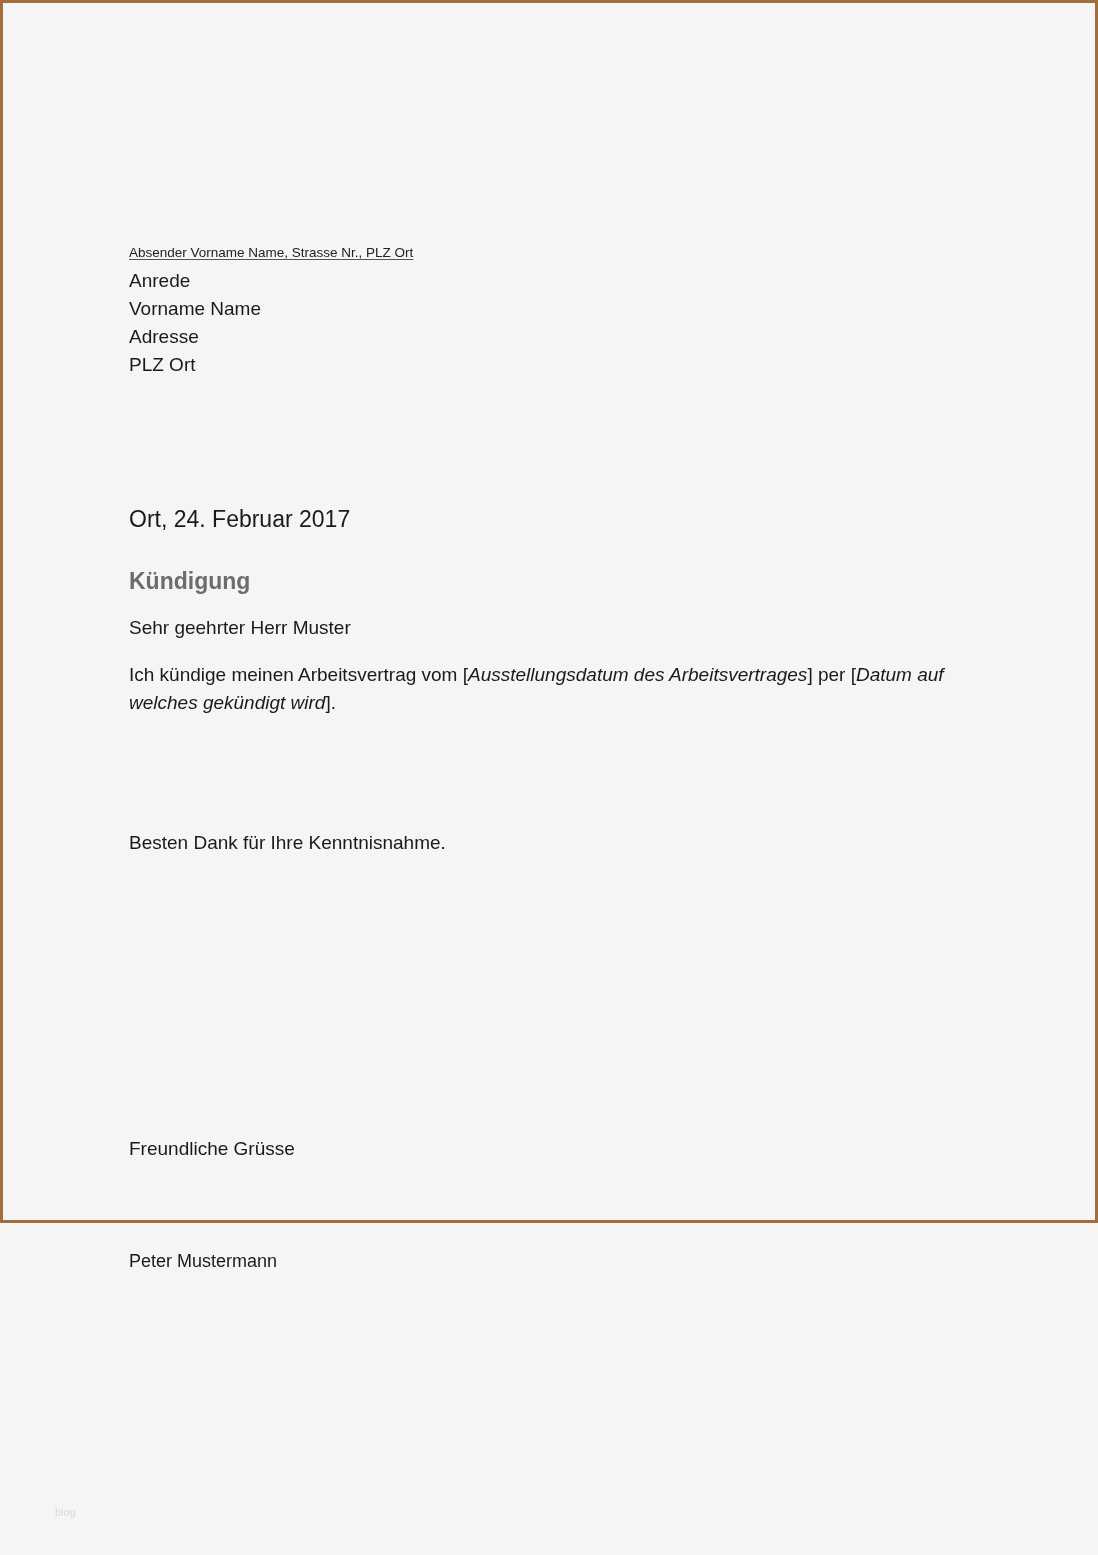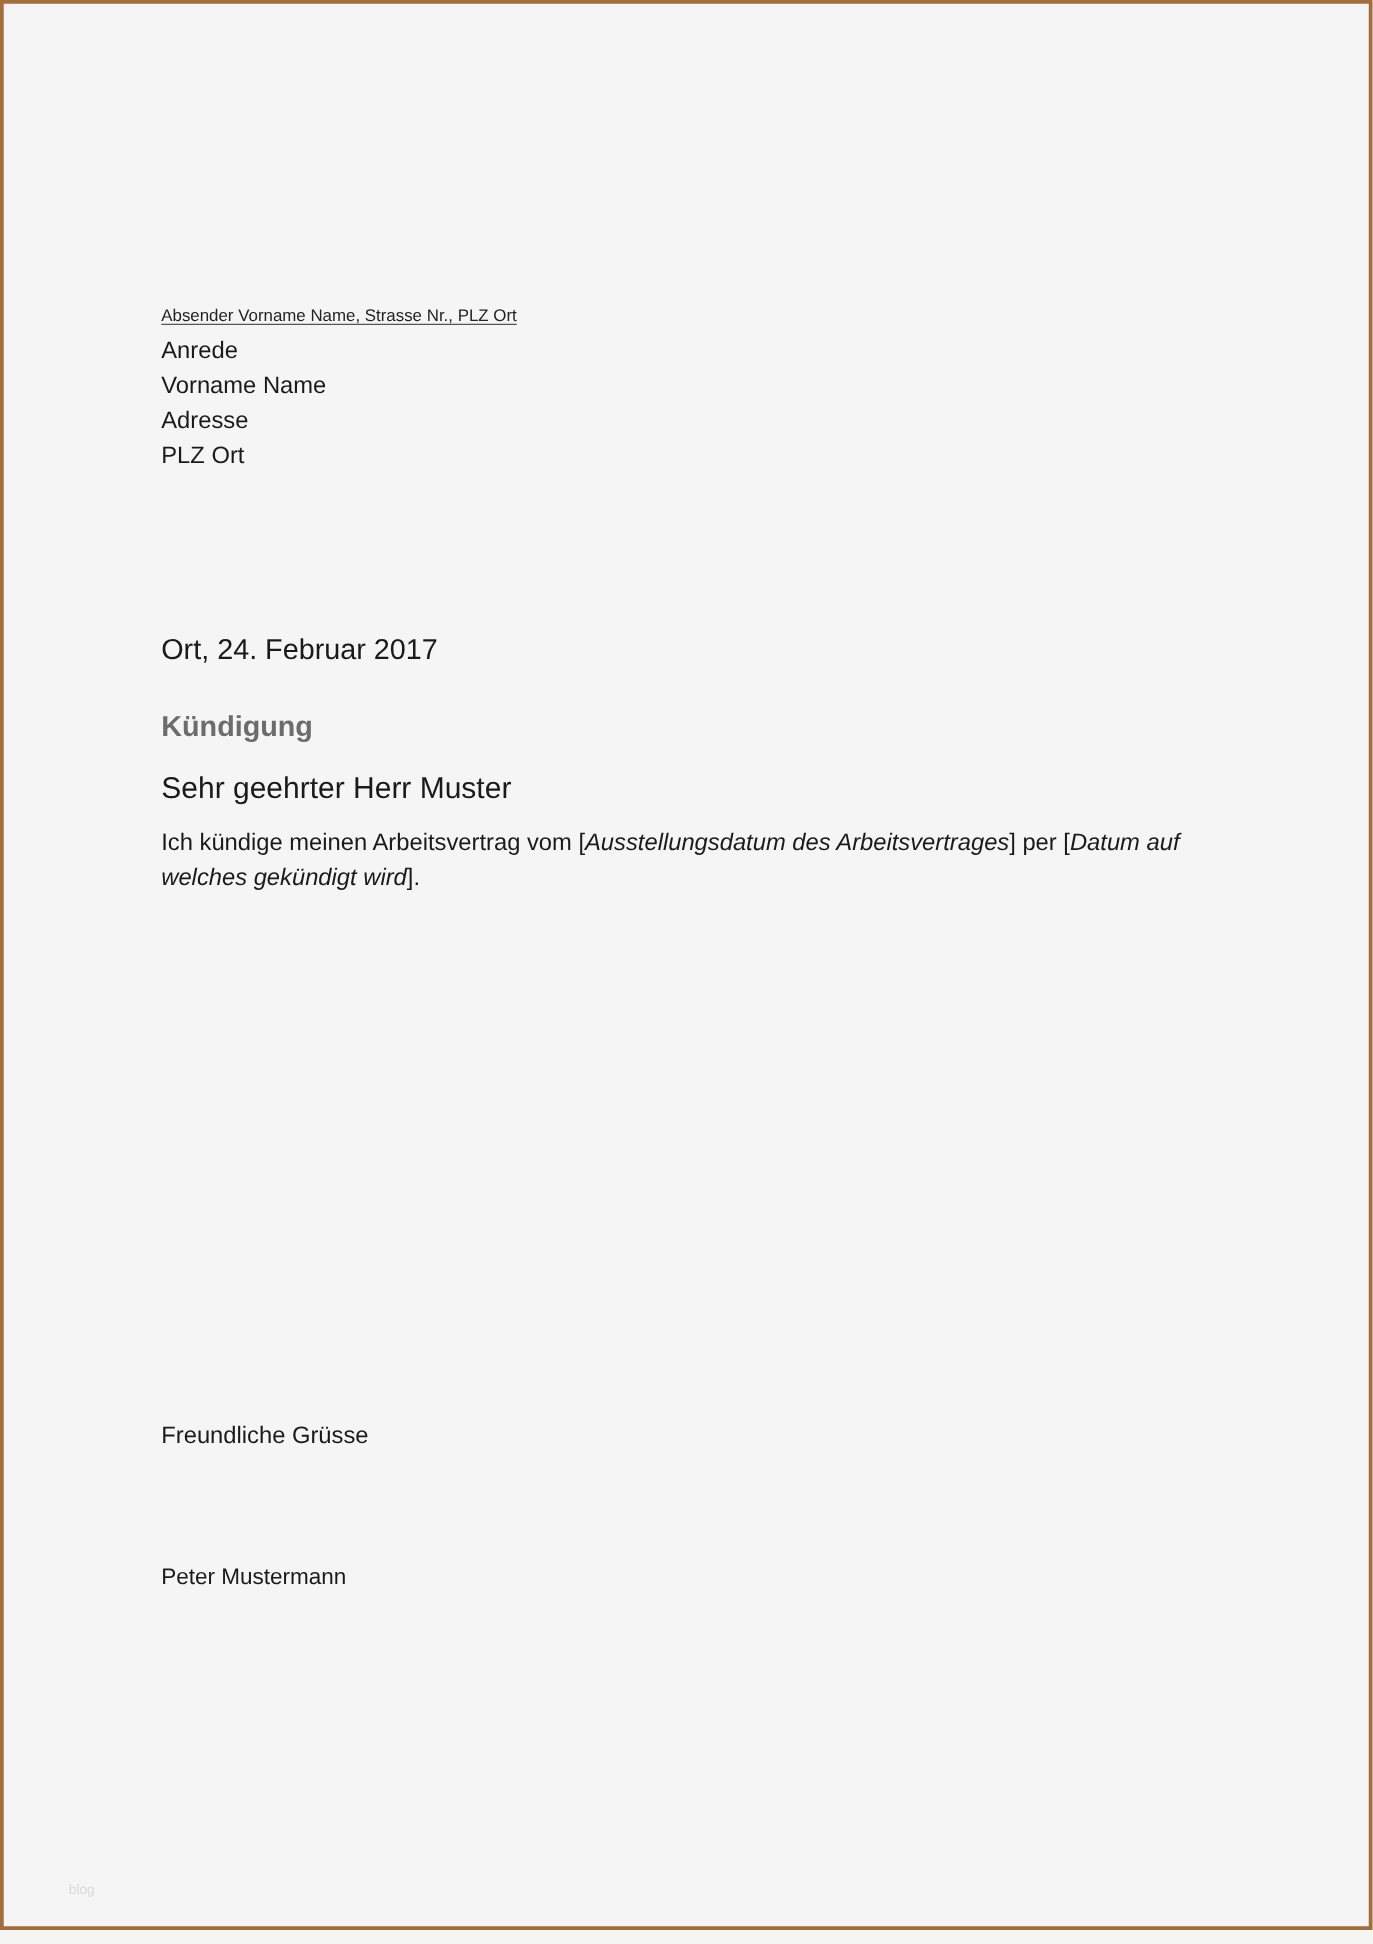--- a/index.html
+++ b/index.html
@@ -5,35 +5,35 @@
     html, body { margin: 0; padding: 0; }
     body {
       width: 1098px; height: 1555px; overflow: hidden;
       background: #f5f5f4;
       font-family: "Liberation Sans", sans-serif;
       color: #1a1a1a;
       position: relative;
     }
     .frame {
       position: absolute; left: 0; top: 0;
-      width: 1098px; height: 1544px;
+      width: 1098px; height: 1223px;
       box-sizing: border-box;
       border: 3px solid #a36d3c;
       background: #f5f5f5;
     }
     .abs { position: absolute; left: 126px; white-space: nowrap; }
     .sender {
       top: 242px; font-size: 13.5px; color: #222;
       text-decoration: underline; text-decoration-color: #555;
       text-underline-offset: 2px;
     }
     .addr { font-size: 19px; line-height: 28px; top: 264px; }
     .date { top: 503px; font-size: 23px; }
     .subject { top: 565px; font-size: 23px; font-weight: bold; color: #6c6c6c; }
-    .salutation { top: 614px; font-size: 24px; }
+    .salutation { top: 614px; font-size: 19px; }
     .para { left: 126px; width: 860px; white-space: normal; font-size: 19px; line-height: 28px; }
     .p1 { top: 658px; }
     .p2 { top: 770px; }
     .p3 { top: 826px; }
     .closing { top: 1135px; font-size: 19px; }
     .signature { top: 1248px; font-size: 18px; }
     .watermark { position: absolute; left: 40px; top: 1503px; font-size: 11px; color: #d8d8d8; margin-left: 12px; }
     em { font-style: italic; }
   </style>
 </head>
@@ -53,19 +53,20 @@
 
   <div class="abs subject">Kündigung</div>
 
   <div class="abs salutation">Sehr geehrter Herr Muster</div>
 
   <div class="abs para p1">
     <span>Ich kündige meinen Arbeitsvertrag vom [</span><em>Ausstellungsdatum des Arbeitsvertrages</em><span>] per [</span><em>Datum auf welches gekündigt wird</em><span>].</span><br>
   </div>
 
 
+  <div class="abs para p3">Besten Dank für Ihre Kenntnisnahme.</div>
 
   <div class="abs closing">Freundliche Grüsse</div>
 
   <div class="abs signature">Peter Mustermann</div>
 
   <div class="watermark">blog</div>
 </div>
 
 </body></html>

